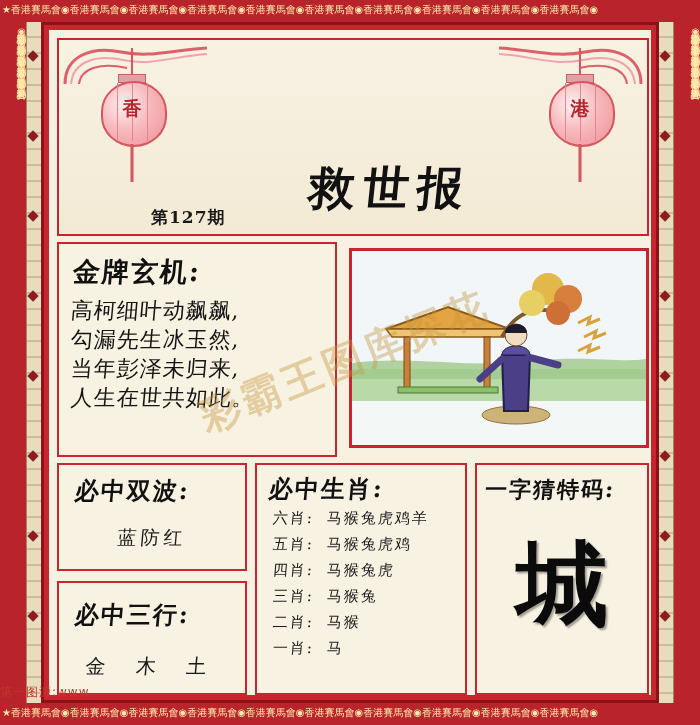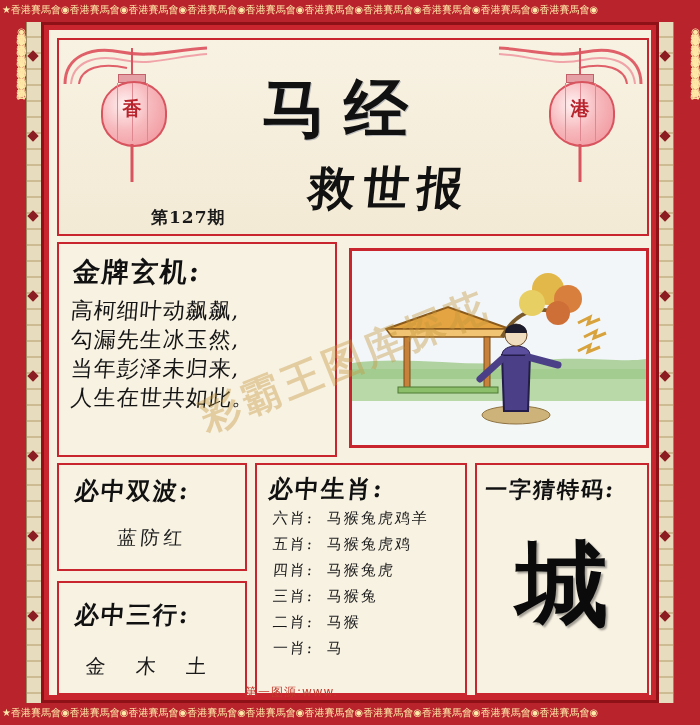--- a/index.html
+++ b/index.html
@@ -186,21 +186,21 @@
 
   
   .wm{
     position:absolute;left:215px;top:330px;width:330px;height:180px;
     color:rgba(196,150,60,.40);
     font-family:"DejaVu Serif","Liberation Serif",serif;
     font-size:40px;font-weight:bold;transform:rotate(-22deg);
     pointer-events:none;line-height:1.1;letter-spacing:4px;
   }
   .footer-src{
-    position:absolute;left:0;bottom:24px;width:583px;text-align:center;
+    position:absolute;left:0;bottom:24px;width:583px;text-align:left;
     color:#c0392b;font-size:12px;letter-spacing:1px;
     font-family:"DejaVu Sans","Liberation Sans",sans-serif;
     margin-top:8px;
   }
 </style>
 </head>
 <body>
 
 <div id="page">
 
@@ -264,21 +264,20 @@
           <div class="string"></div>
           <div class="cap"></div>
           <div class="body"></div>
           <div class="rib" style="left:16px"></div>
           <div class="rib" style="left:31px"></div>
           <div class="rib" style="left:46px"></div>
           <div class="ch">港</div>
           <div class="tassel"></div>
         </div>
 
-        <div class="hdr-title">马经</div>
         <div class="hdr-sub">救世报</div>
         <div class="hdr-issue">第127期</div>
       </div>
 
       <div class="mid">
 
         <div class="poem-box">
           <div class="poem-title">金牌玄机:</div>
           <div class="poem-line">高柯细叶动飙飙,</div>
           <div class="poem-line">勾漏先生冰玉然,</div>

